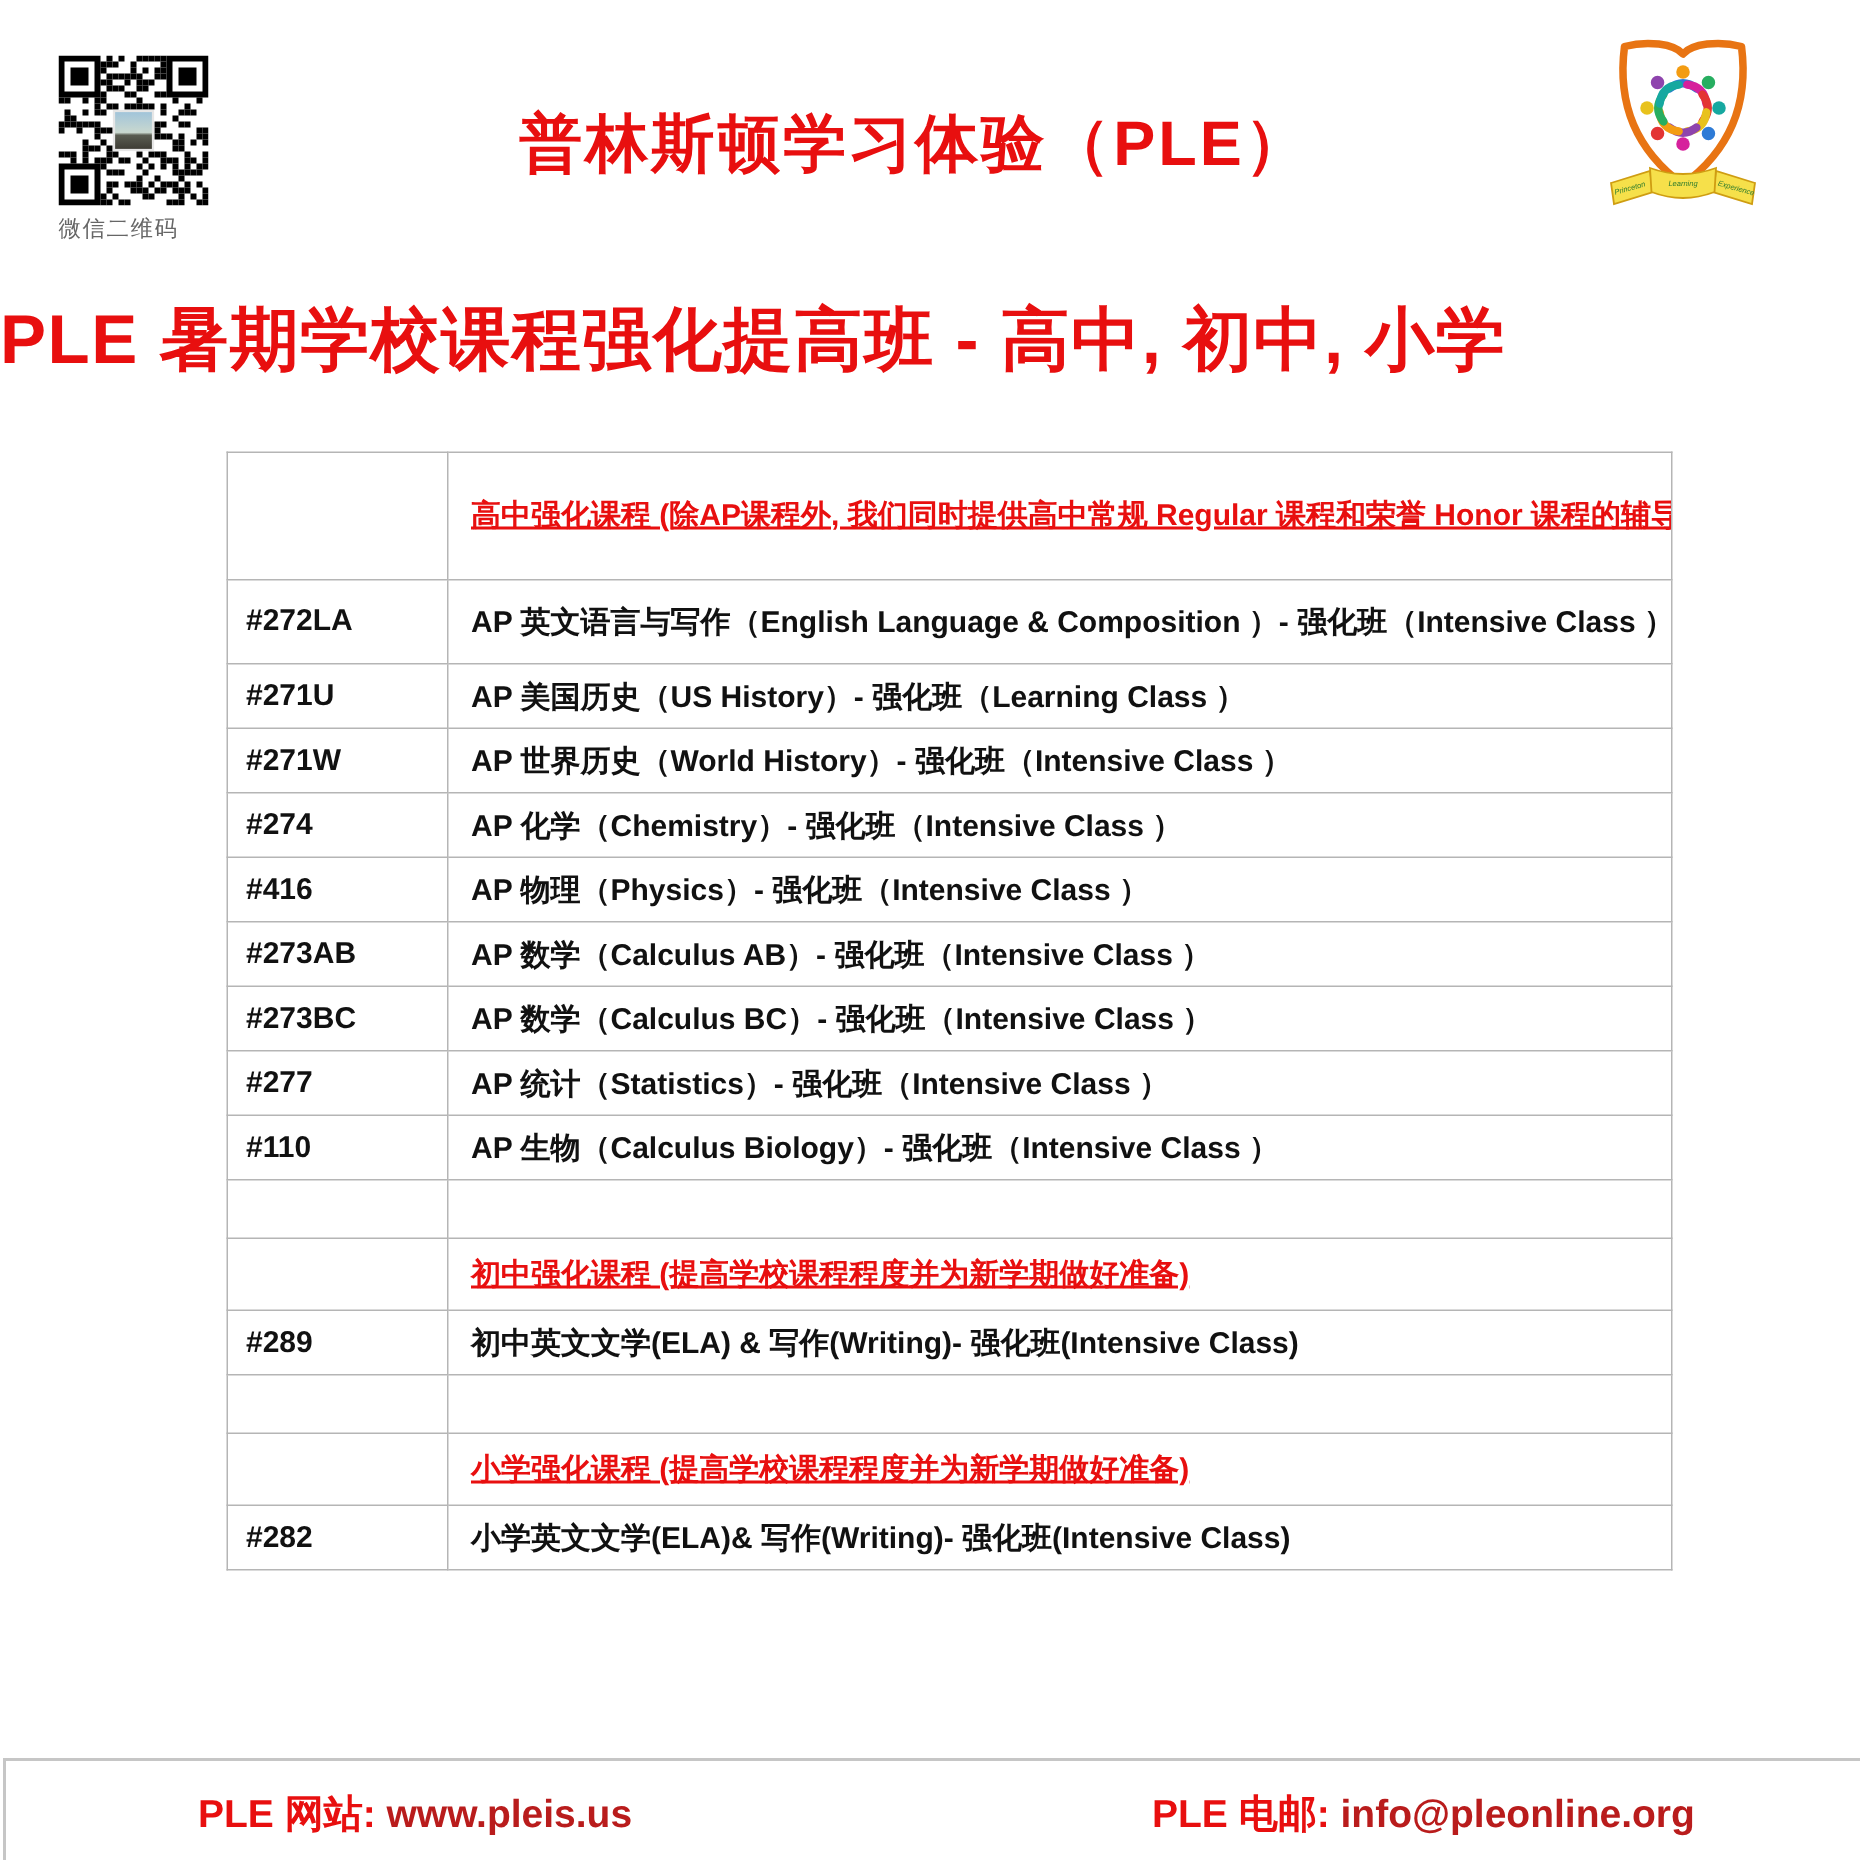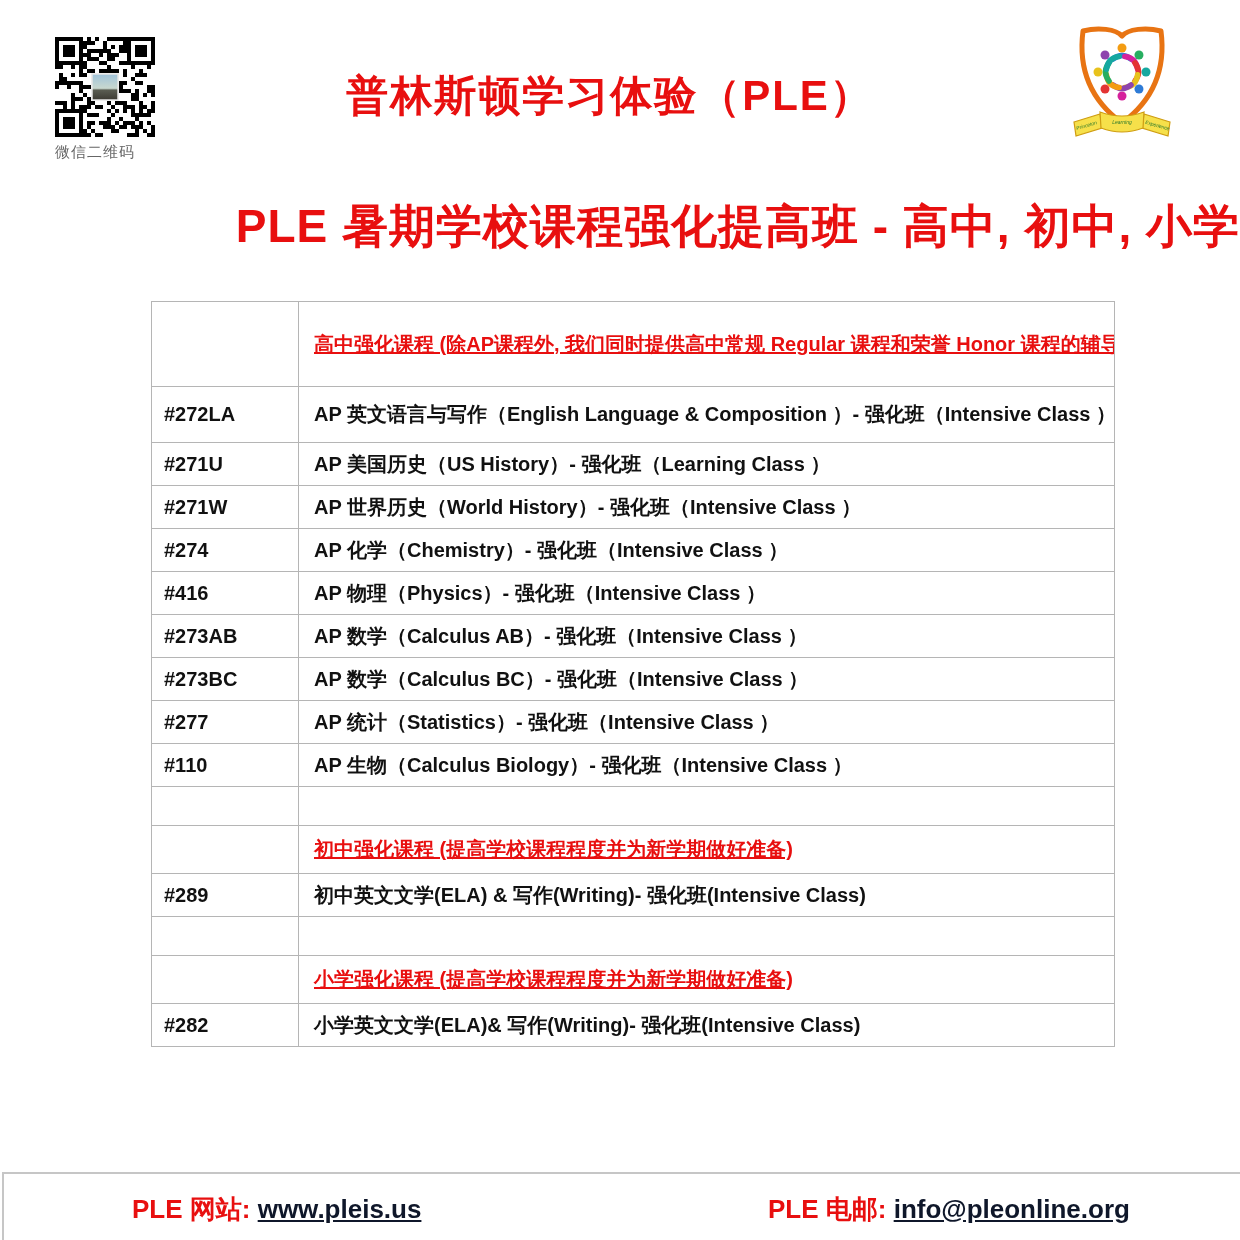--- a/index.html
+++ b/index.html
@@ -4,34 +4,34 @@
 <style>
   html,body{margin:0;padding:0;background:#ffffff;}
   #page{
     position:relative;
     width:1240px;height:1240px;
     background:#ffffff;
     font-family:"Liberation Sans","DejaVu Sans",sans-serif;
     overflow:hidden;
   }
   
-  #qr-block{position:absolute;left:55px;top:37px;width:110px;}
+  #qr-block{position:absolute;left:39px;top:37px;width:110px;}
   #qr-box{width:100px;height:100px;}
   #qr-label{margin-top:6px;font-size:15px;color:#666;letter-spacing:1px;}
   #org-title{
     position:absolute;left:330px;top:40px;width:560px;
     text-align:center;
     font-size:42px;font-weight:bold;color:#e80f0f;
     letter-spacing:2px;white-space:nowrap;margin-top:28px;
   }
   #logo-block{position:absolute;left:1070px;top:22px;width:104px;height:126px;}
   
   #main-title{
     position:absolute;left:0;top:196px;width:1240px;
-    text-align:right;
+    text-align:left;
     font-size:46px;font-weight:bold;color:#e80f0f;
     white-space:nowrap;letter-spacing:1px;
   }
   
   #course-table{
     position:absolute;left:151px;top:301px;width:964px;
     border-collapse:collapse;table-layout:fixed;
   }
   #course-table td{
     border:1px solid #b5b5b5;
@@ -53,21 +53,21 @@
     position:absolute;left:2px;top:1172px;width:1238px;height:68px;
     border-top:2px solid #c6c6c6;border-left:2px solid #c6c6c6;
     background:#ffffff;
   }
   .footer-item{
     position:absolute;top:18px;
     font-size:26px;font-weight:bold;color:#e80f0f;white-space:nowrap;
   }
   #footer-website{left:128px;}
   #footer-email{left:764px;}
-  .footer-link{color:#0f172a;text-decoration:underline;cursor:pointer;}
+  .footer-link{color:#b91c1c;cursor:pointer;}
 </style>
 </head>
 <body>
 
 <div id="page">
 
   <div id="qr-block">
     <div id="qr-box">
       <svg width="100" height="100" viewBox="0 0 100 100">
         <defs>

